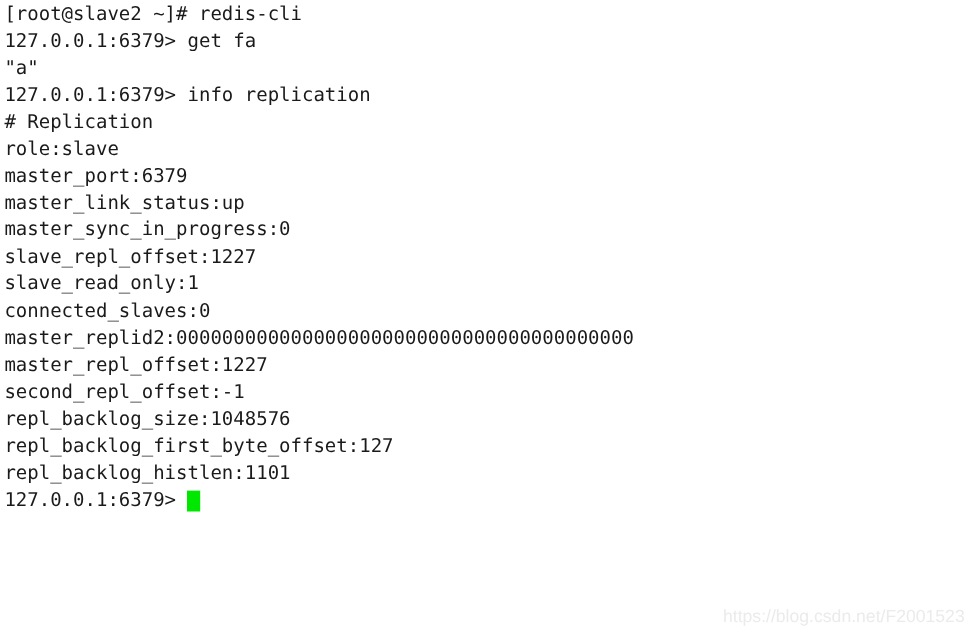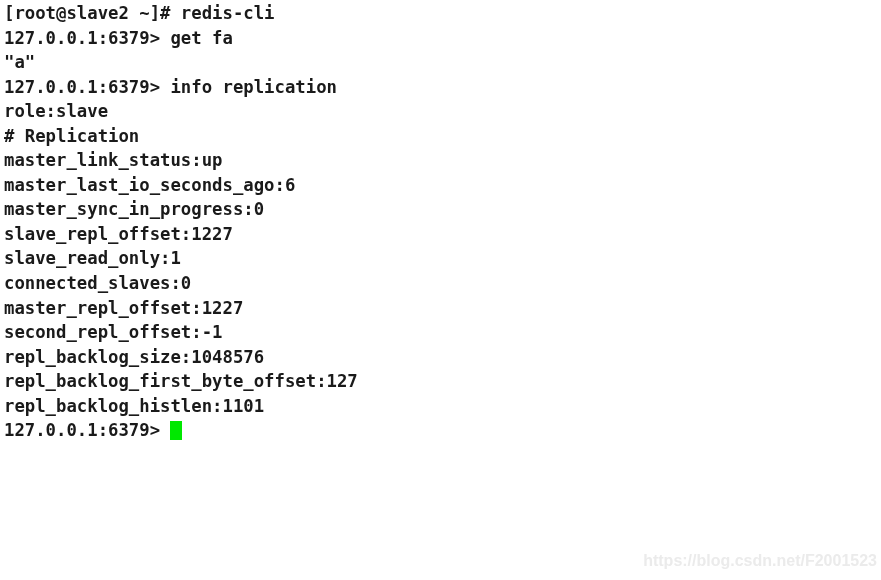--- a/index.html
+++ b/index.html
@@ -14,21 +14,20 @@
     overflow: hidden;
     font-family: "DejaVu Sans Mono", "Liberation Mono", monospace;
   }
   #terminal {
     position: relative;
     width: 881px;
     height: 580px;
     background: #ffffff;
     box-sizing: border-box;
     padding: 1px 0 0 4px;
-    font-weight: bold;
   }
   .term-line {
     font-family: "DejaVu Sans Mono", "Liberation Mono", monospace;
     font-size: 17.3px;
     line-height: 24.55px;
     color: #1a1a1a;
     white-space: pre;
     letter-spacing: 0px;
     height: 24.55px;
   }
@@ -57,28 +56,29 @@
 </style>
 </head>
 <body>
 
 <div id="terminal">
 
   <div class="term-line">[root@slave2 ~]# redis-cli</div>
   <div class="term-line">127.0.0.1:6379&gt; get fa</div>
   <div class="term-line">"a"</div>
   <div class="term-line">127.0.0.1:6379&gt; info replication</div>
+  <div class="term-line"># Replication</div>
   <div class="term-line">role:slave</div>
-  <div class="term-line"># Replication</div>
+  <div class="term-line">master_port:6379</div>
   <div class="term-line">master_link_status:up</div>
-  <div class="term-line">master_last_io_seconds_ago:6</div>
   <div class="term-line">master_sync_in_progress:0</div>
   <div class="term-line">slave_repl_offset:1227</div>
   <div class="term-line">slave_read_only:1</div>
   <div class="term-line">connected_slaves:0</div>
+  <div class="term-line">master_replid2:0000000000000000000000000000000000000000</div>
   <div class="term-line">master_repl_offset:1227</div>
   <div class="term-line">second_repl_offset:-1</div>
   <div class="term-line">repl_backlog_size:1048576</div>
   <div class="term-line">repl_backlog_first_byte_offset:127</div>
   <div class="term-line">repl_backlog_histlen:1101</div>
 
   <div class="term-line prompt-line">
     <span>127.0.0.1:6379&gt;</span><span class="cursor-block"></span>
   </div>
 

